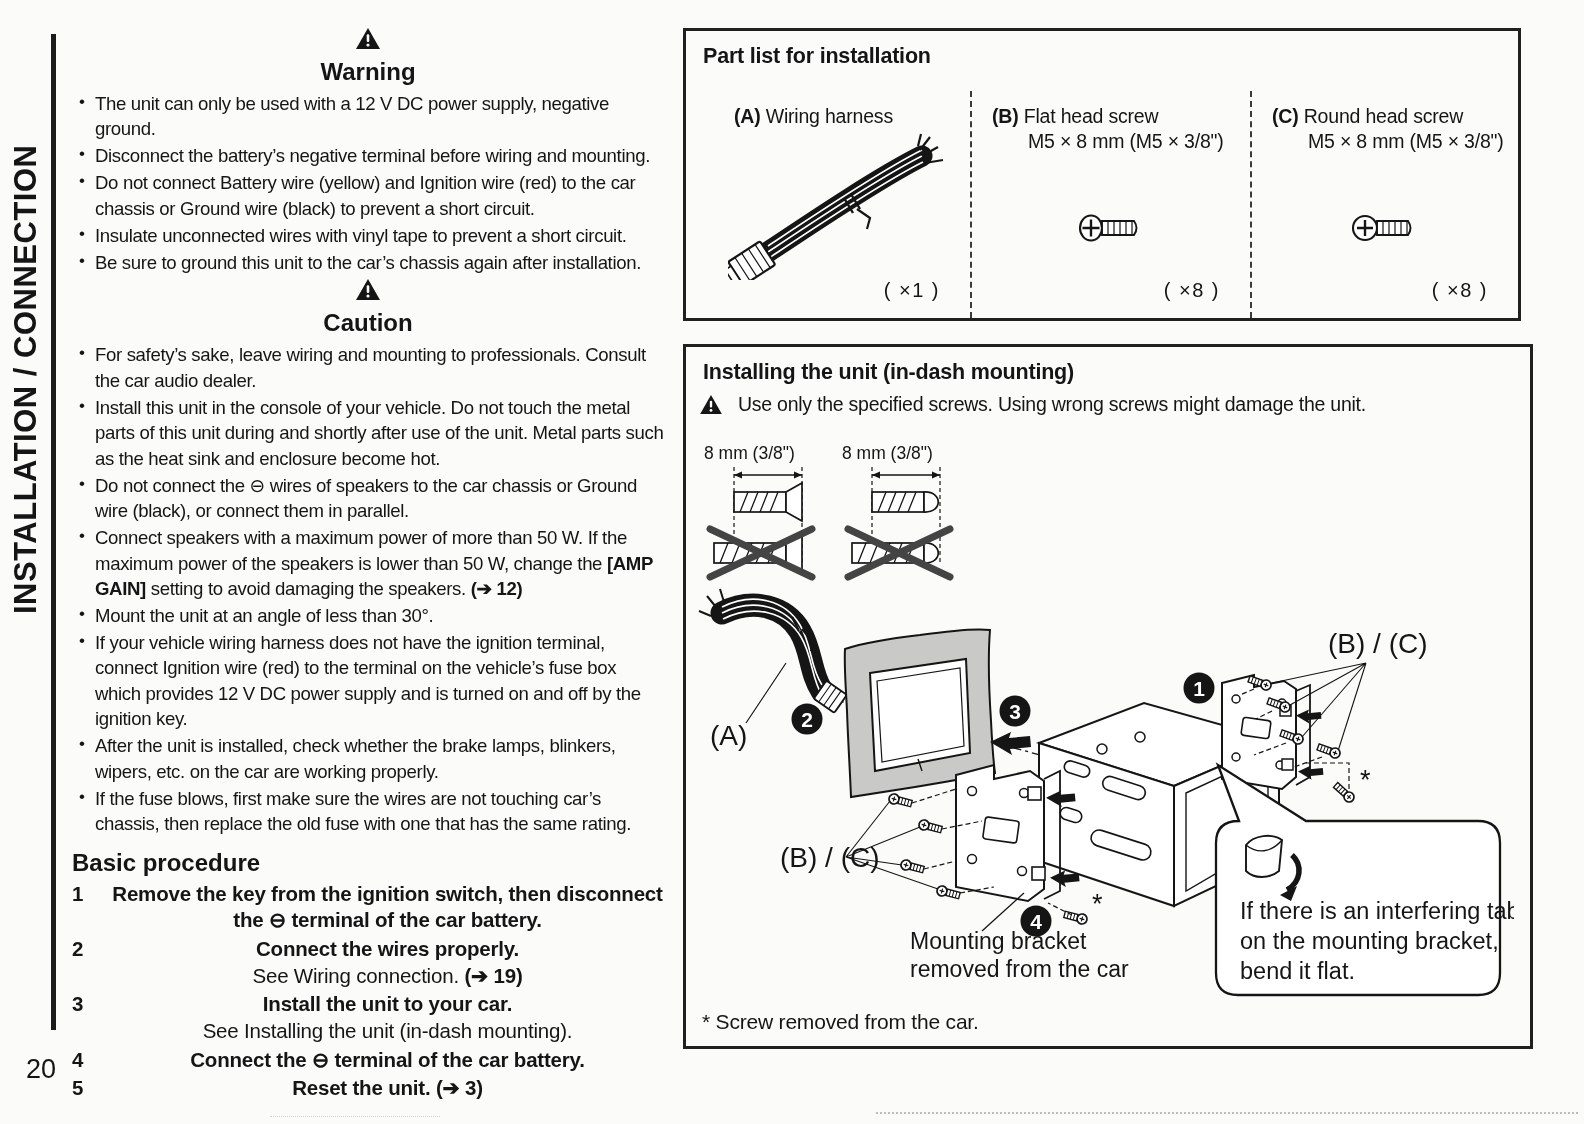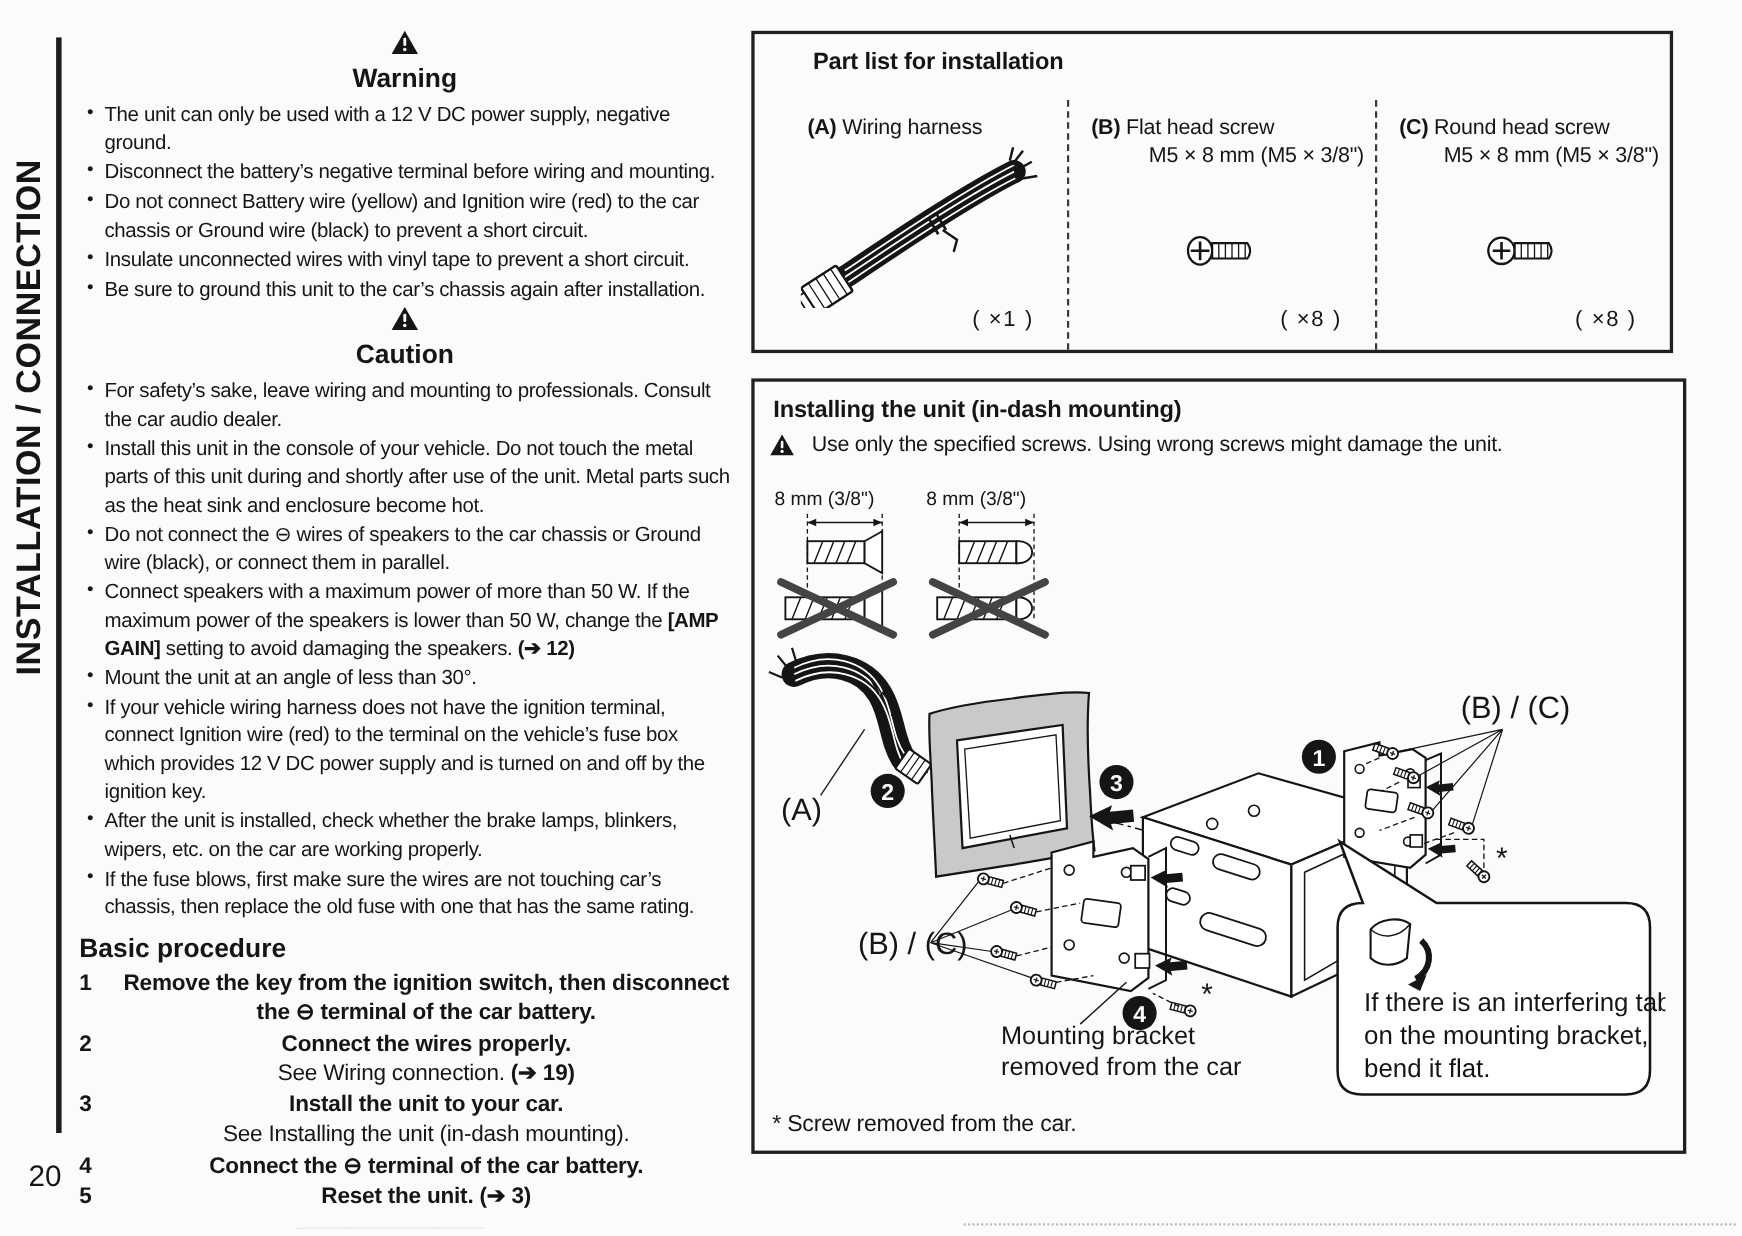--- a/index.html
+++ b/index.html
@@ -19,32 +19,32 @@
         letter-spacing:-.35px;margin:1.5px 0;}
   .blist li::before{content:"\2022";position:absolute;left:7px;top:-1px;font-size:17px;}
   .basic-title{font-size:24px;font-weight:bold;margin:12px 0 4px;}
   .step{display:flex;margin:2px 0;}
   .step-num{width:39px;font-weight:bold;font-size:20.5px;line-height:1.3;}
   .step-body{flex:1;font-size:20.5px;line-height:1.3;letter-spacing:-.2px;text-align:center;}
   .step-title{font-weight:bold;}
   .step-sub b{font-weight:bold;}
   
   .box{position:absolute;border:3px solid #202020;background:#fbfbf9;box-sizing:border-box;}
-  #partlist-box{left:683px;top:28px;width:838px;height:293px;padding-left:36px;}
+  #partlist-box{left:683px;top:28px;width:838px;height:293px;}
   #installing-box{left:683px;top:344px;width:850px;height:705px;}
   .box-title{font-size:21.5px;font-weight:bold;padding:13px 17px 0;letter-spacing:-.2px;}
   
   .parts-row{position:absolute;top:60px;bottom:0;left:0;right:0;display:flex;margin-left:28px;}
   .part-cell{position:relative;box-sizing:border-box;padding:14px 10px 0 20px;}
   .cell-a{width:256px;}
   .cell-b{width:280px;border-left:2px dashed #3a3a3a;}
   .cell-c{flex:1;border-left:2px dashed #3a3a3a;}
   .part-head{font-size:19.5px;letter-spacing:-.2px;}
   .part-id{font-weight:bold;}
-  .part-spec{font-size:19.5px;margin-left:36px;letter-spacing:-.2px;margin-top:2px;text-align:right;}
+  .part-spec{font-size:19.5px;margin-left:36px;letter-spacing:-.2px;margin-top:2px;}
   .part-count{position:absolute;right:30px;bottom:16px;font-size:20px;letter-spacing:1.5px;}
   .part-img-a{margin:4px 0 0 -6px;}
   .part-img-screw{text-align:center;margin-top:52px;}
   
   .inst-warn{display:flex;gap:16px;align-items:center;padding:7px 16px 0 14px;
         font-size:19.5px;letter-spacing:-.25px;line-height:1.25;}
   #diagram{position:absolute;left:8px;top:94px;}
   .footnote{position:absolute;left:16px;bottom:12px;font-size:21px;letter-spacing:-.2px;}
   
   svg text{font-family:"Liberation Sans",sans-serif;fill:#151515;}

